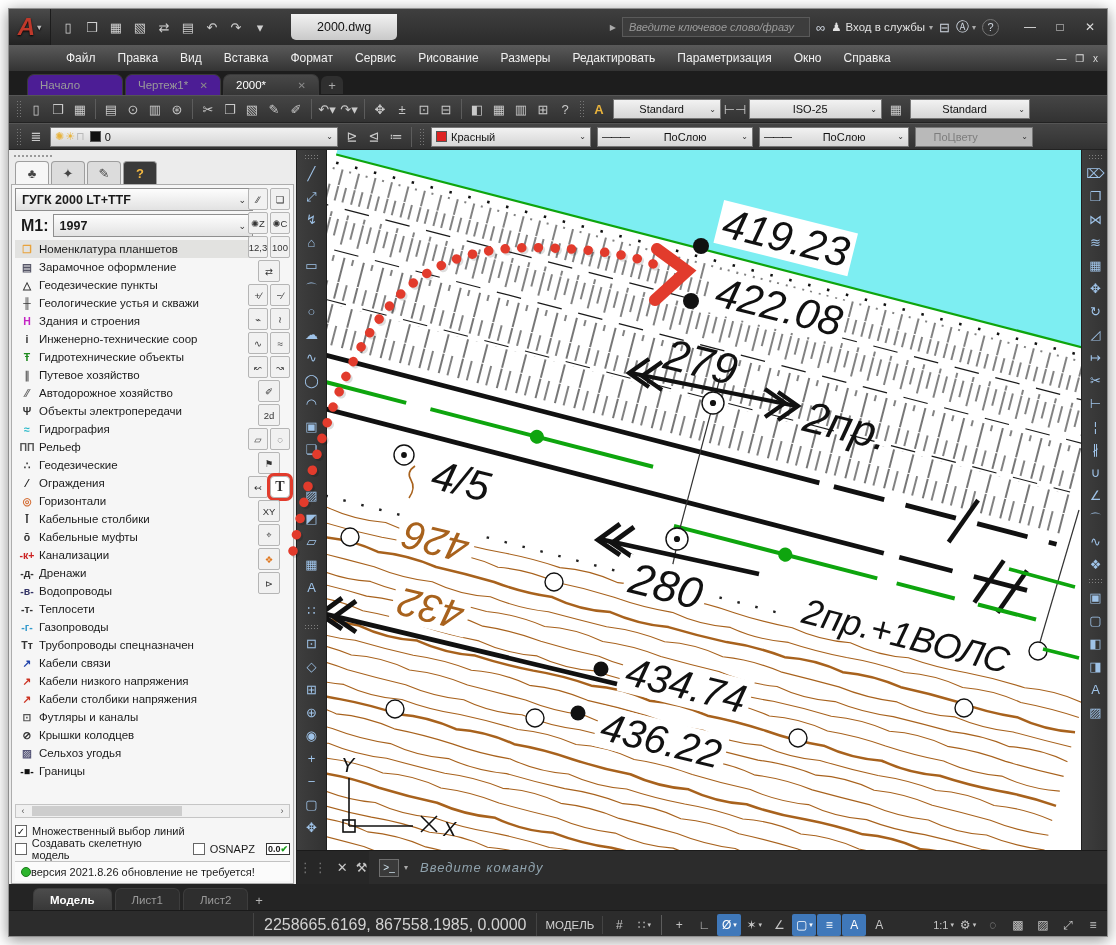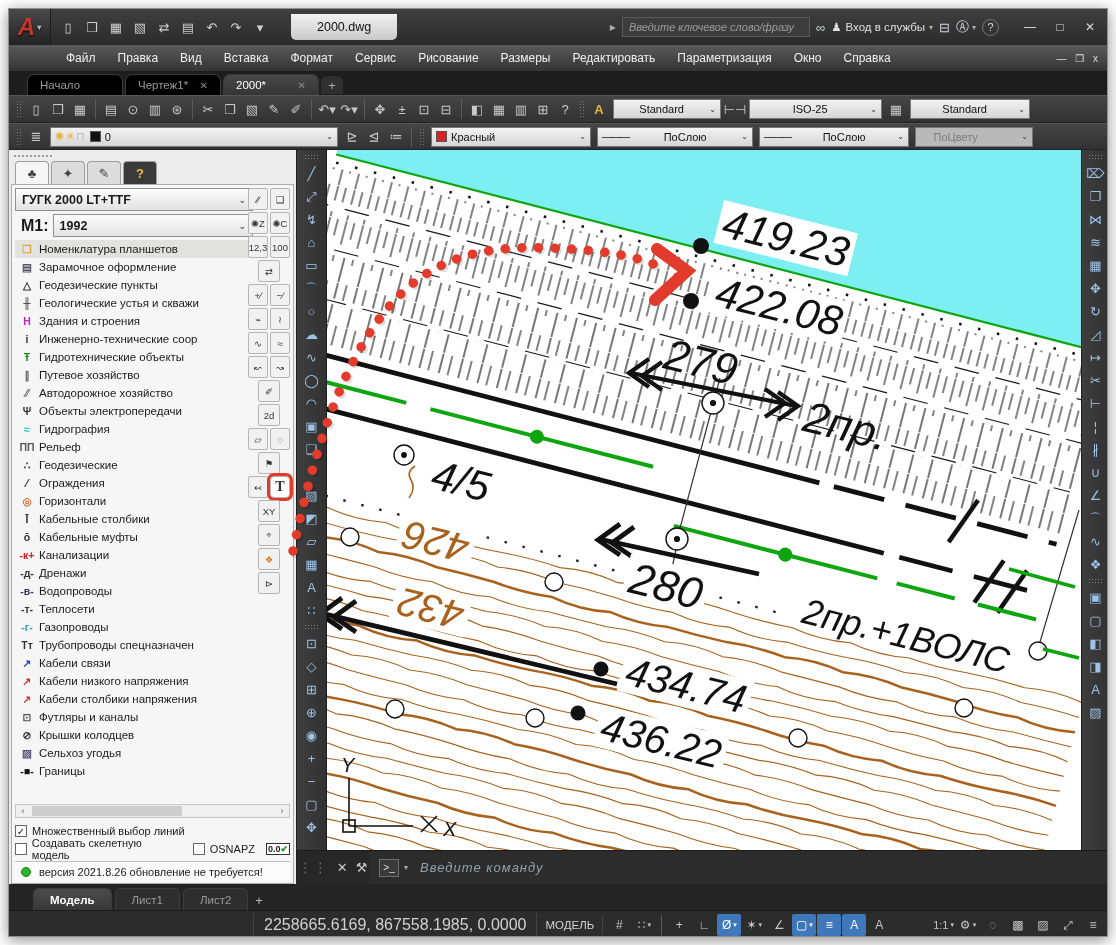--- a/index.html
+++ b/index.html
@@ -18,21 +18,21 @@
   #signin{color:#e0e0e0;font-size:11.5px;display:flex;align-items:center;gap:4px;}
   .dd-small{font-size:8px;color:#aaa;}
   .winbtns{display:flex;margin-left:10px;}
   .winbtn{width:30px;height:24px;display:flex;align-items:center;justify-content:center;color:#ddd;font-size:12px;}
   
   #menubar{position:absolute;left:0;top:36px;width:1100px;height:26px;background:linear-gradient(#5a5a5a,#343434);display:flex;align-items:center;padding-left:46px;color:#f0f0f0;font-size:12px;}
   #menubar .mi{padding:4px 11px;cursor:default;}
   #mdi{margin-left:auto;color:#ddd;font-size:10px;letter-spacing:3px;padding-right:8px;}
   
   #filetabs{position:absolute;left:0;top:62px;width:1100px;height:24px;background:#1d1d1d;display:flex;align-items:flex-end;padding-left:18px;gap:2px;}
-  .ftab{height:21px;padding:0 12px;display:flex;align-items:center;gap:10px;font-size:11.5px;color:#9a9a9a;background:#000000;border-radius:7px 7px 0 0;border:1px solid #3a3a3a;border-bottom:none;min-width:96px;}
+  .ftab{height:21px;padding:0 12px;display:flex;align-items:center;gap:10px;font-size:11.5px;color:#9a9a9a;background:#4c1d95;border-radius:7px 7px 0 0;border:1px solid #3a3a3a;border-bottom:none;min-width:96px;}
   .ftab.active{background:linear-gradient(#484848,#353535);color:#fff;}
   .ftab .x{font-size:10px;color:#8a8a8a;margin-left:auto;}
   .ftab-add{width:22px;height:18px;border-radius:6px 6px 0 0;background:#2f2f2f;color:#aaa;display:flex;align-items:center;justify-content:center;font-size:13px;margin-bottom:1px;}
   
   .toolbar{position:absolute;left:0;width:1100px;background:linear-gradient(#454545,#323232);display:flex;align-items:center;padding:0 4px;border-top:1px solid #555;border-bottom:1px solid #222;}
   #toolbar1{top:86px;height:28px;}
   #toolbar2{top:114px;height:27px;}
   .grip{width:6px;height:18px;background-image:radial-gradient(#777 28%,transparent 30%);background-size:3px 3px;margin:0 3px;}
   .tic{width:22px;height:22px;display:flex;align-items:center;justify-content:center;color:#c9c9c9;font-size:13px;border-radius:2px;flex:0 0 auto;}
   .tsep{width:1px;height:20px;background:#5c5c5c;margin:0 4px;flex:0 0 auto;}
@@ -67,21 +67,21 @@
   .ptool.hl{box-shadow:0 0 0 3px #e23b2c;border-radius:4px;background:#fff;font-family:"Liberation Serif",serif;font-size:14px;font-weight:bold;}
   #pal-bottom{position:absolute;left:3px;right:3px;bottom:2px;}
   #hscroll{height:14px;background:#f0f0f0;border:1px solid #c5c5c5;display:flex;align-items:center;margin-bottom:4px;}
   #hscroll .arr{width:14px;text-align:center;font-size:9px;color:#555;}
   #hscroll .thumb{height:10px;background:#cdcdcd;flex:0 0 150px;margin-left:2px;}
   #hscroll .track{flex:1;}
   .cbrow{display:flex;align-items:center;gap:5px;font-size:11px;height:18px;}
   .cb{width:12px;height:12px;border:1px solid #666;background:#fff;font-size:10px;line-height:11px;text-align:center;color:#111;}
   .osnapz-badge{margin-left:6px;font-size:9px;border:1px solid #333;padding:0 1px;background:#fff;font-weight:bold;}
   .osnapz-badge em{color:#1a9c1a;font-style:normal;}
-  #version-row{margin-top:3px;border-top:1px solid #c2c2c2;height:20px;display:flex;align-items:center;gap:8px;font-size:11px;padding-left:6px;background:#fbfbfb;}
+  #version-row{margin-top:3px;border-top:1px solid #c2c2c2;height:20px;display:flex;align-items:center;font-size:11px;padding-left:6px;background:#fbfbfb;}
   #version-dot{width:10px;height:10px;border-radius:50%;background:#2db52d;border:1px solid #1a7a1a;}
   
   .vstrip{position:absolute;top:141px;height:700px;background:linear-gradient(90deg,#3e3e3e,#323232);display:flex;flex-direction:column;align-items:center;padding-top:2px;}
   #drawstrip{left:288px;width:30px;border-right:1px solid #1f1f1f;}
   #modstrip{left:1072px;width:28px;border-left:1px solid #1f1f1f;}
   .vgrip{width:16px;height:6px;background-image:radial-gradient(#808080 30%,transparent 32%);background-size:3px 3px;margin:2px 0;}
   .vic{width:24px;height:23px;display:flex;align-items:center;justify-content:center;color:#9fc3e8;font-size:13px;border-radius:2px;flex:0 0 auto;}
   
   #canvas{position:absolute;left:318px;top:141px;width:754px;height:700px;background:#fff;overflow:hidden;}
   .map-label{position:absolute;white-space:nowrap;font-style:italic;color:#111;background:#fff;padding:0 5px;line-height:1.04;transform:translate(-50%,-50%) rotate(14deg);}
@@ -281,21 +281,21 @@
       </div>
     <div id="pal-body">
       <div id="pal-left">
         <div class="pcombo">
             <span>ГУГК 2000 LT+TTF</span>
             <span class="ch">⌄</span>
           </div>
         <div id="scale-row">
           <span id="scale-label">М1:</span>
           <div class="pcombo" id="scale-combo" style="margin-bottom:0;">
-              <span>1992</span>
+              <span>1997</span>
               <span class="ch">⌄</span>
             </div>
         </div>
         <div id="pal-list">
             <div class="pli sel">
               <span class="lic" style="color: rgb(232, 163, 61);">❒</span>
               <span>Номенклатура планшетов</span>
             </div>
             <div class="pli">
               <span class="lic" style="color: rgb(85, 85, 102);">▤</span>

